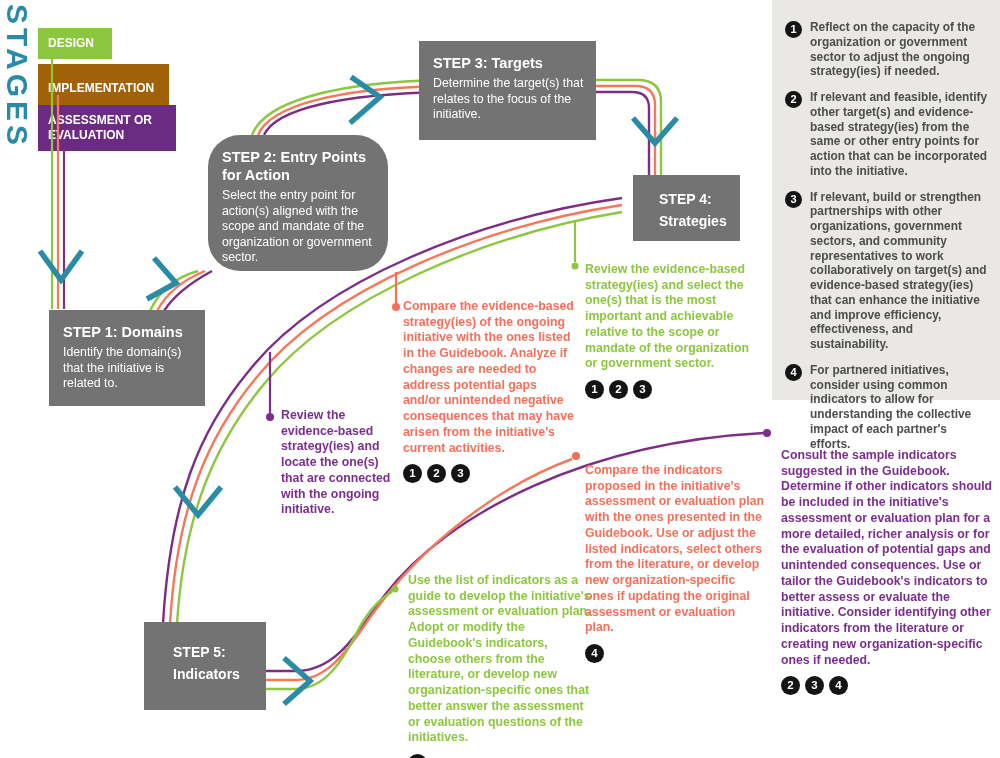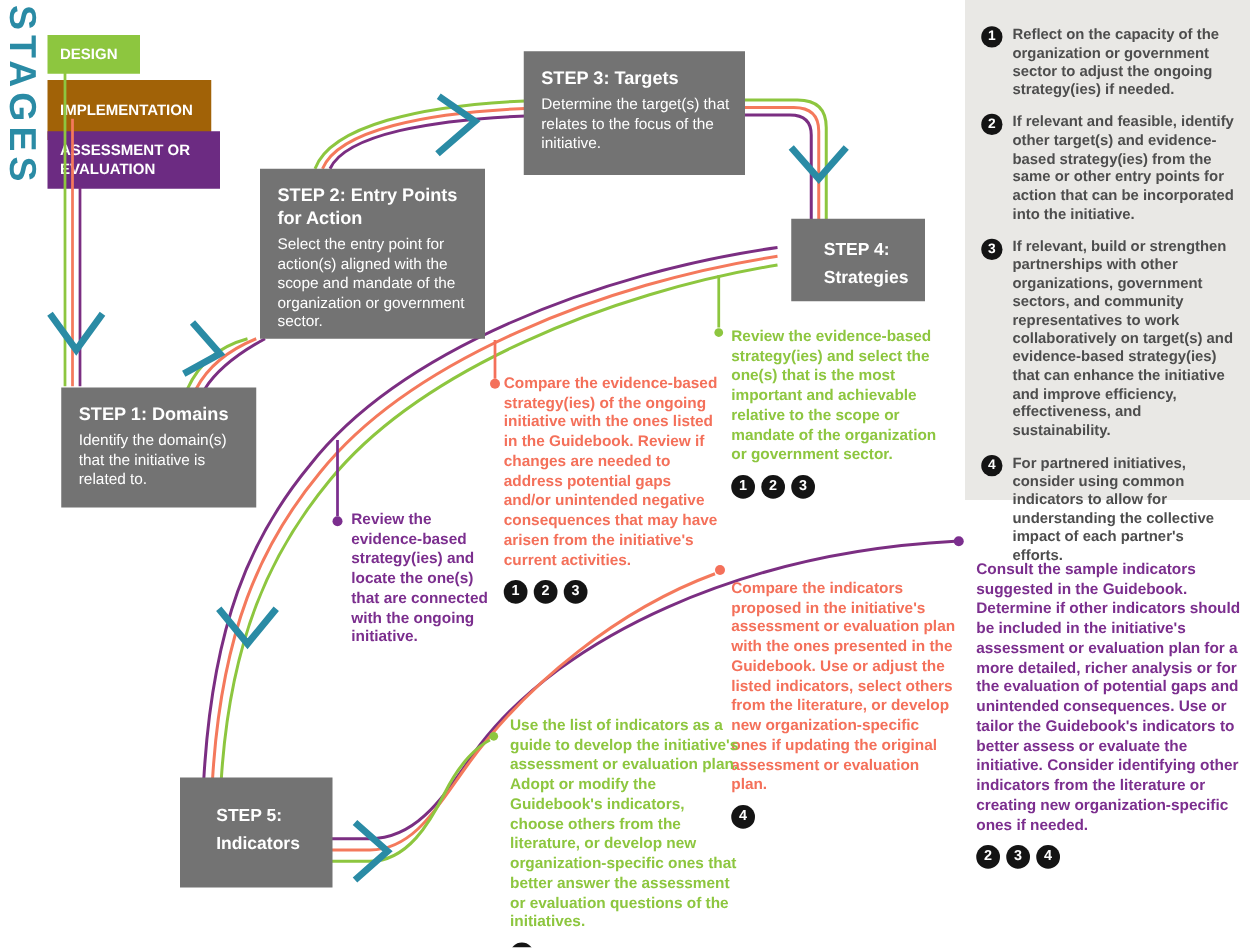--- a/index.html
+++ b/index.html
@@ -10,21 +10,21 @@
     font-size:30px;font-weight:bold;letter-spacing:4px;color:#2A8BA5;z-index:2;white-space:nowrap;}
   .stage-box{position:absolute;z-index:2;color:#fff;font-weight:bold;font-size:12px;
     display:flex;align-items:center;padding:4px 10px;box-sizing:border-box;line-height:1.25;}
   .stage-design{left:38px;top:28px;width:74px;height:31px;background:#8DC63F;}
   .stage-impl{left:38px;top:64px;width:131px;height:48px;background:#a16207;}
   .stage-assess{left:38px;top:105px;width:138px;height:46px;background:#6C2B82;}
   .step{position:absolute;z-index:2;background:#737373;color:#fff;box-sizing:border-box;padding:13px 12px 10px 14px;margin-left:11px;}
   .step-title{font-weight:bold;font-size:14.5px;line-height:1.25;margin-bottom:4px;white-space:pre-line;}
   .step-body{font-weight:400;font-size:12.3px;line-height:1.26;}
   .step1{left:38px;top:310px;width:156px;height:96px;}
-  .step2{left:197px;top:135px;width:180px;height:136px;}
+  .step2{left:197px;top:135px;width:180px;height:136px;border-radius:32px;}
   .step3{left:408px;top:41px;width:177px;height:99px;}
   .step4{left:622px;top:175px;width:107px;height:66px;padding-left:26px;padding-top:14px;}
   .step45-title{font-weight:bold;font-size:14px;line-height:1.55;white-space:pre-line;}
   .step5{left:133px;top:622px;width:122px;height:88px;padding-left:29px;padding-top:20px;}
   .ann{position:absolute;z-index:3;font-weight:700;font-size:12.3px;line-height:1.28;}
   .ann-orange{color:#F4705A;}
   .ann-green{color:#8DC63F;}
   .ann-purple{color:#7B2E8E;}
   .a1{left:281px;top:408px;width:112px;}
   .a2{left:403px;top:299px;width:172px;}
@@ -104,21 +104,21 @@
   <div class="step step5">
     <div class="step45-title">STEP 5:
 Indicators</div>
   </div>
 
   <div class="ann ann-purple a1">
     <span>Review the evidence-based strategy(ies) and locate the one(s) that are connected with the ongoing initiative.</span>
   </div>
 
   <div class="ann ann-orange a2">
-    <span>Compare the evidence-based strategy(ies) of the ongoing initiative with the ones listed in the Guidebook. Review if changes are needed to address potential gaps and/or unintended negative consequences that may have arisen from the initiative's current activities.</span>
+    <span>Compare the evidence-based strategy(ies) of the ongoing initiative with the ones listed in the Guidebook. Analyze if changes are needed to address potential gaps and/or unintended negative consequences that may have arisen from the initiative's current activities.</span>
     <div class="badges">
       <span class="badge">1</span>
       <span class="badge">2</span>
       <span class="badge">3</span>
     </div>
   </div>
 
   <div class="ann ann-green a3">
     <span>Review the evidence-based strategy(ies) and select the one(s) that is the most important and achievable relative to the scope or mandate of the organization or government sector.</span>
     <div class="badges">

